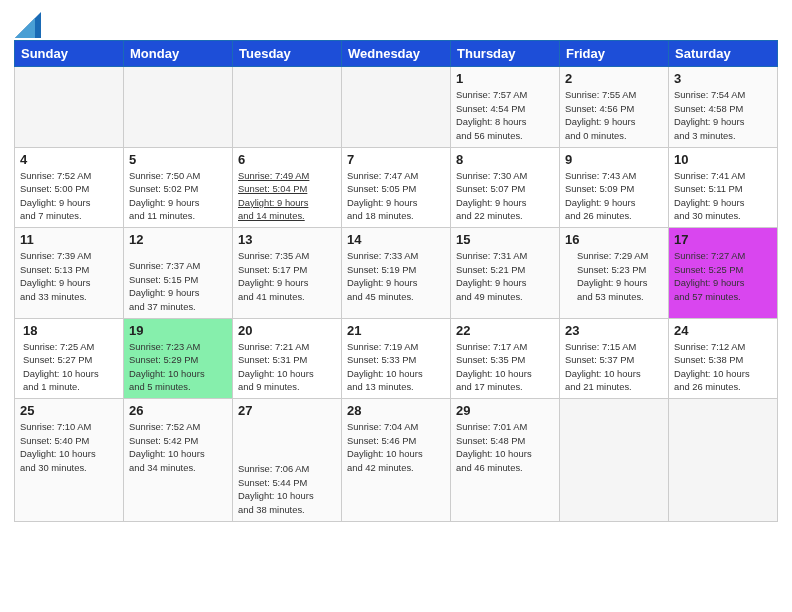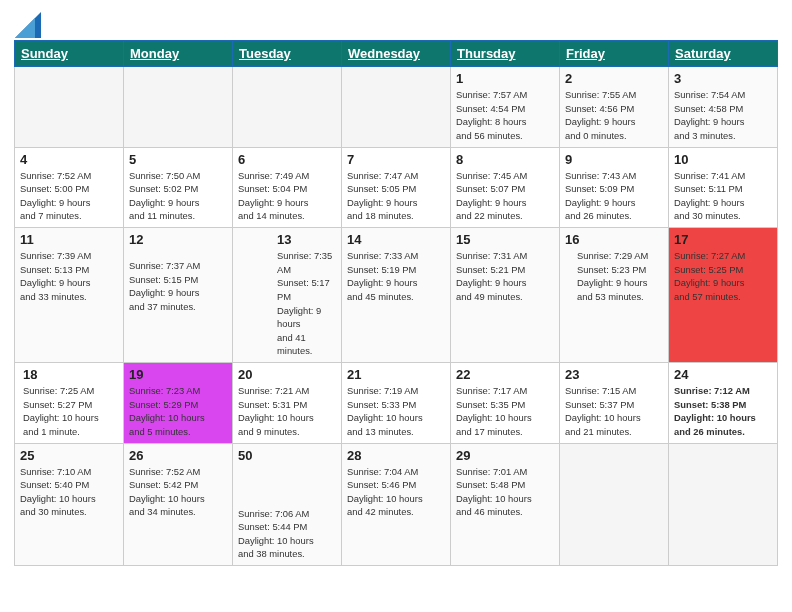--- a/index.html
+++ b/index.html
@@ -70,21 +70,21 @@
       display: block;
       margin-bottom: 2px;
     }
     .cell-info {
       font-size: 9.4px;
       line-height: 1.45;
       color: #333;
     }
     tr:nth-child(odd) td { background: #fafafa; }
     tr:nth-child(even) td { background: #fff; }
-    .calendar thead tr th { background: #0f766e; text-decoration: underline; }
+    .calendar thead tr th { background: #1d4ed8; }
   </style>
 </head>
 <body>
 
 <div class="container">
   <div class="header-area">
     <div class="logo">
       <div>
         <div style="display:flex;align-items:center;">
           <span style="font-size:21px;font-weight:bold;color:#333;"></span>
@@ -152,35 +152,35 @@
           </td>
           <td style="background: rgb(255, 255, 255);">
             <span class="day-number">5</span>
             <div class="cell-info" style="white-space: pre-line;">Sunrise: 7:50 AM
 Sunset: 5:02 PM
 Daylight: 9 hours
 and 11 minutes.</div>
           </td>
           <td style="background: rgb(255, 255, 255);">
             <span class="day-number">6</span>
-            <div class="cell-info" style="white-space: pre-line;">Sunrise: 7:49 AM
+            <div class="cell-info" style="white-space: pre-line; text-decoration: underline;">Sunrise: 7:49 AM
 Sunset: 5:04 PM
 Daylight: 9 hours
 and 14 minutes.</div>
           </td>
           <td style="background: rgb(255, 255, 255);">
             <span class="day-number">7</span>
             <div class="cell-info" style="white-space: pre-line;">Sunrise: 7:47 AM
 Sunset: 5:05 PM
 Daylight: 9 hours
 and 18 minutes.</div>
           </td>
           <td style="background: rgb(255, 255, 255);">
             <span class="day-number">8</span>
-            <div class="cell-info" style="white-space: pre-line;">Sunrise: 7:45 AM
+            <div class="cell-info" style="white-space: pre-line;">Sunrise: 7:30 AM
 Sunset: 5:07 PM
 Daylight: 9 hours
 and 22 minutes.</div>
           </td>
           <td style="background: rgb(255, 255, 255);">
             <span class="day-number">9</span>
             <div class="cell-info" style="white-space: pre-line;">Sunrise: 7:43 AM
 Sunset: 5:09 PM
 Daylight: 9 hours
 and 26 minutes.</div>
@@ -201,21 +201,21 @@
 Daylight: 9 hours
 and 33 minutes.</div>
           </td>
           <td style="background: rgb(250, 250, 250);">
             <span class="day-number">12</span>
             <div class="cell-info" style="white-space: pre-line; margin-top: 12px;">Sunrise: 7:37 AM
 Sunset: 5:15 PM
 Daylight: 9 hours
 and 37 minutes.</div>
           </td>
-          <td style="background: rgb(250, 250, 250); padding-left: 44px;">
+          <td style="background: rgb(250, 250, 250);">
             <span class="day-number">13</span>
             <div class="cell-info" style="white-space: pre-line;">Sunrise: 7:35 AM
 Sunset: 5:17 PM
 Daylight: 9 hours
 and 41 minutes.</div>
           </td>
           <td style="background: rgb(250, 250, 250);">
             <span class="day-number">14</span>
             <div class="cell-info" style="white-space: pre-line;">Sunrise: 7:33 AM
 Sunset: 5:19 PM
@@ -229,37 +229,37 @@
 Daylight: 9 hours
 and 49 minutes.</div>
           </td>
           <td style="background: rgb(250, 250, 250);">
             <span class="day-number">16</span>
             <div class="cell-info" style="white-space: pre-line; margin-left: 12px;">Sunrise: 7:29 AM
 Sunset: 5:23 PM
 Daylight: 9 hours
 and 53 minutes.</div>
           </td>
-          <td style="background: #ef4444;">
+          <td style="background: #d946ef;">
             <span class="day-number">17</span>
             <div class="cell-info" style="white-space: pre-line;">Sunrise: 7:27 AM
 Sunset: 5:25 PM
 Daylight: 9 hours
 and 57 minutes.</div>
           </td>
         </tr>
         <tr>
           <td style="background: rgb(255, 255, 255); padding-left: 8px;">
             <span class="day-number">18</span>
             <div class="cell-info" style="white-space: pre-line;">Sunrise: 7:25 AM
 Sunset: 5:27 PM
 Daylight: 10 hours
 and 1 minute.</div>
           </td>
-          <td style="background: #d946ef;">
+          <td style="background: #86efac;">
             <span class="day-number">19</span>
             <div class="cell-info" style="white-space: pre-line;">Sunrise: 7:23 AM
 Sunset: 5:29 PM
 Daylight: 10 hours
 and 5 minutes.</div>
           </td>
           <td style="background: rgb(255, 255, 255);">
             <span class="day-number">20</span>
             <div class="cell-info" style="white-space: pre-line;">Sunrise: 7:21 AM
 Sunset: 5:31 PM
@@ -282,21 +282,21 @@
           </td>
           <td style="background: rgb(255, 255, 255);">
             <span class="day-number">23</span>
             <div class="cell-info" style="white-space: pre-line;">Sunrise: 7:15 AM
 Sunset: 5:37 PM
 Daylight: 10 hours
 and 21 minutes.</div>
           </td>
           <td style="background: rgb(255, 255, 255);">
             <span class="day-number">24</span>
-            <div class="cell-info" style="white-space: pre-line; font-weight: bold;">Sunrise: 7:12 AM
+            <div class="cell-info" style="white-space: pre-line;">Sunrise: 7:12 AM
 Sunset: 5:38 PM
 Daylight: 10 hours
 and 26 minutes.</div>
           </td>
         </tr>
         <tr>
           <td style="background: rgb(250, 250, 250);">
             <span class="day-number">25</span>
             <div class="cell-info" style="white-space: pre-line;">Sunrise: 7:10 AM
 Sunset: 5:40 PM
@@ -304,21 +304,21 @@
 and 30 minutes.</div>
           </td>
           <td style="background: rgb(250, 250, 250); margin-left: 44px;">
             <span class="day-number">26</span>
             <div class="cell-info" style="white-space: pre-line;">Sunrise: 7:52 AM
 Sunset: 5:42 PM
 Daylight: 10 hours
 and 34 minutes.</div>
           </td>
           <td style="background: rgb(250, 250, 250);">
-            <span class="day-number">50</span>
+            <span class="day-number">27</span>
             <div class="cell-info" style="white-space: pre-line; margin-top: 44px;">Sunrise: 7:06 AM
 Sunset: 5:44 PM
 Daylight: 10 hours
 and 38 minutes.</div>
           </td>
           <td style="background: rgb(250, 250, 250); margin-left: 37px;">
             <span class="day-number">28</span>
             <div class="cell-info" style="white-space: pre-line;">Sunrise: 7:04 AM
 Sunset: 5:46 PM
 Daylight: 10 hours

